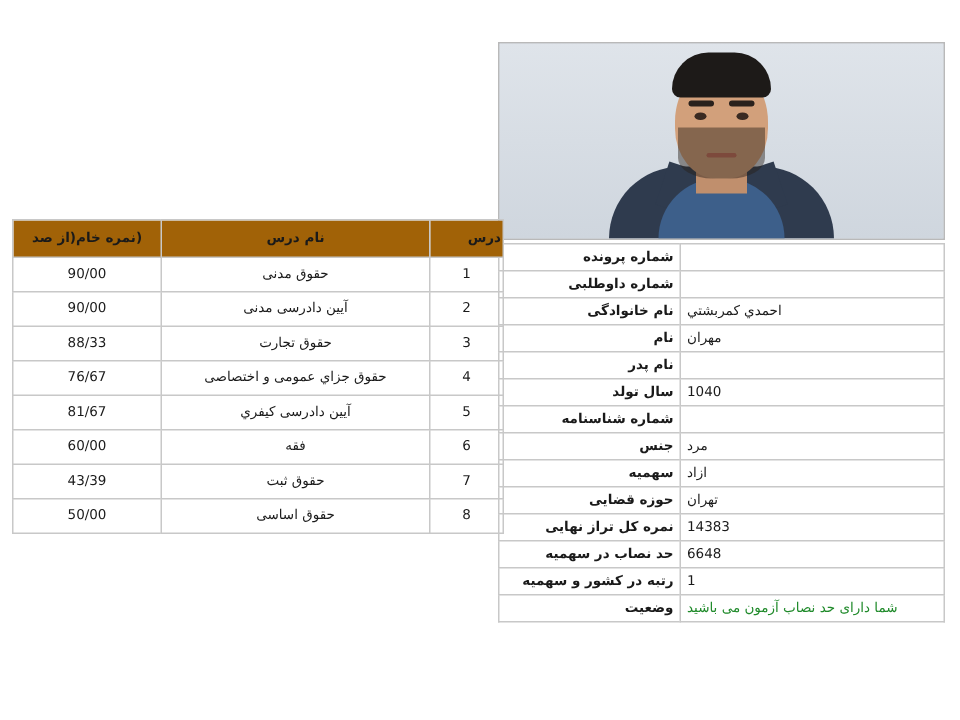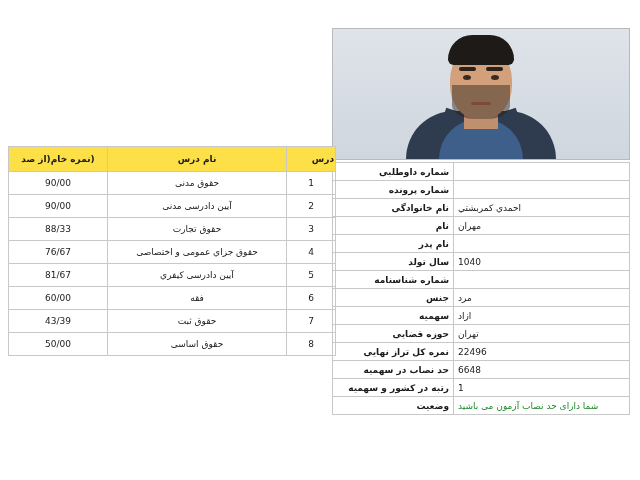--- a/index.html
+++ b/index.html
@@ -186,21 +186,21 @@
     top: 146px;
     width: 318px;
   }
   .scores-table {
     width: 100%;
     border-collapse: collapse;
     direction: rtl;
     table-layout: fixed;
   }
   .scores-table th {
-    background: #fde047;
+    background: #a16207;
     border: 1px solid #c8c8c8;
     font-size: 9px;
     font-weight: bold;
     height: 22px;
     color: #1a1a1a;
   }
   .scores-table td {
     border: 1px solid #c8c8c8;
     font-size: 9px;
     height: 20px;
@@ -235,25 +235,25 @@
         <div class="brow-l"></div>
         <div class="brow-r"></div>
         <div class="hair"></div>
       </div>
     </div>
 
     <table class="info-table">
       <tbody id="info-body">
           <tr>
             <td class="value"></td>
+            <td class="label">شماره پرونده</td>
+          </tr>
+          <tr>
+            <td class="value"></td>
             <td class="label">شماره داوطلبی</td>
-          </tr>
-          <tr>
-            <td class="value"></td>
-            <td class="label">شماره پرونده</td>
           </tr>
           <tr>
             <td class="value">احمدي کمربشتي</td>
             <td class="label">نام خانوادگی</td>
           </tr>
           <tr>
             <td class="value">مهران</td>
             <td class="label">نام</td>
           </tr>
           <tr>
@@ -274,21 +274,21 @@
           </tr>
           <tr>
             <td class="value">ازاد</td>
             <td class="label">سهمیه</td>
           </tr>
           <tr>
             <td class="value">تهران</td>
             <td class="label">حوزه قضایی</td>
           </tr>
           <tr>
-            <td class="value">22496</td>
+            <td class="value">14383</td>
             <td class="label">نمره کل تراز نهایی</td>
           </tr>
           <tr>
             <td class="value">6648</td>
             <td class="label">حد نصاب در سهمیه</td>
           </tr>
           <tr>
             <td class="value">1</td>
             <td class="label">رتبه در کشور و سهمیه</td>
           </tr>

